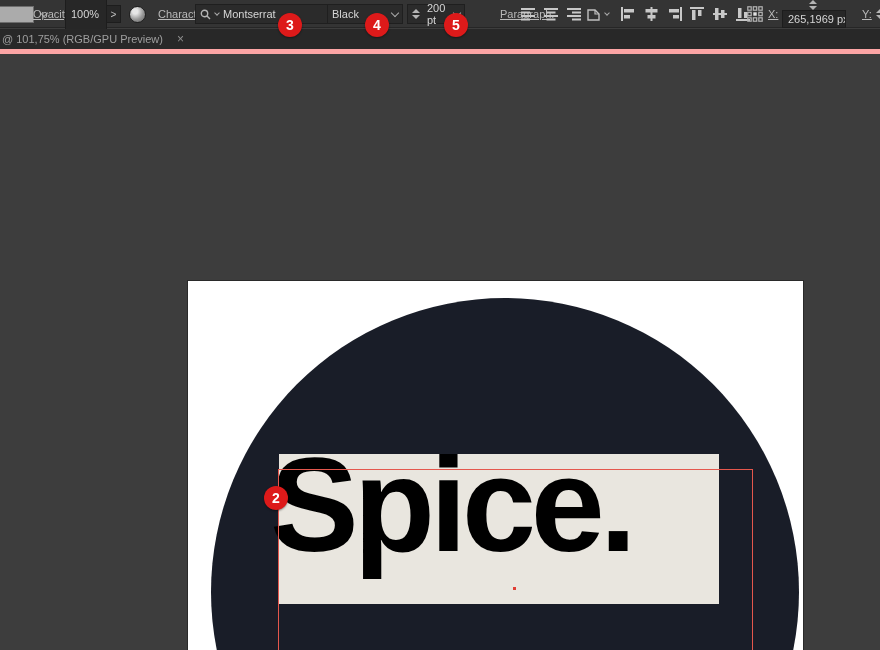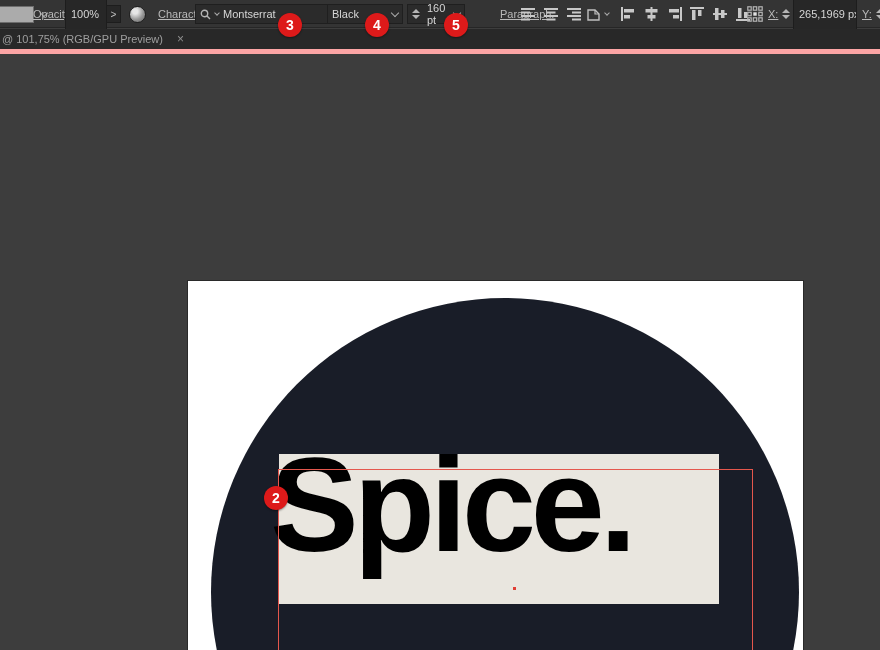--- a/index.html
+++ b/index.html
@@ -118,21 +118,21 @@
         <span class="chev"></span>
       </div>
     </div>
 
     <div class="abs" style="left:407px;">
       <div class="combo" style="width:58px;">
         <span class="stepper">
           <span class="tri-up"></span>
           <span class="tri-dn"></span>
         </span>
-        <span style="flex:1;color:#d6d6d6;">160 pt</span>
+        <span style="flex:1;color:#d6d6d6;">200 pt</span>
         <span class="chev"></span>
       </div>
     </div>
 
     <div class="abs" style="left:500px;">
       <span class="lbl">Paragraph:</span>
     </div>
 
     <div class="abs" style="left:518px; gap:2px;">
       <span class="icon-btn">
@@ -226,21 +226,21 @@
             <rect x="6.3" y="11.8" width="3.4" height="3.4"></rect>
             <rect x="11.8" y="11.8" width="3.4" height="3.4"></rect>
         </g>
         <rect x="6.3" y="6.3" width="3.4" height="3.4" fill="#e0e0e0"></rect>
       </svg>
     </div>
 
     <div class="abs" style="left:768px;">
       <span class="lbl">X:</span>
     </div>
-    <div class="abs" style="left:782px;">
+    <div class="abs" style="left:782px;flex-direction:column;">
       <span class="stepper">
         <span class="tri-up"></span>
         <span class="tri-dn"></span>
       </span>
       <span class="field" style="width:64px;overflow:hidden;">265,1969 px</span>
     </div>
     <div class="abs" style="left:862px;">
       <span class="lbl">Y:</span>
     </div>
     <div class="abs" style="left:876px;">

